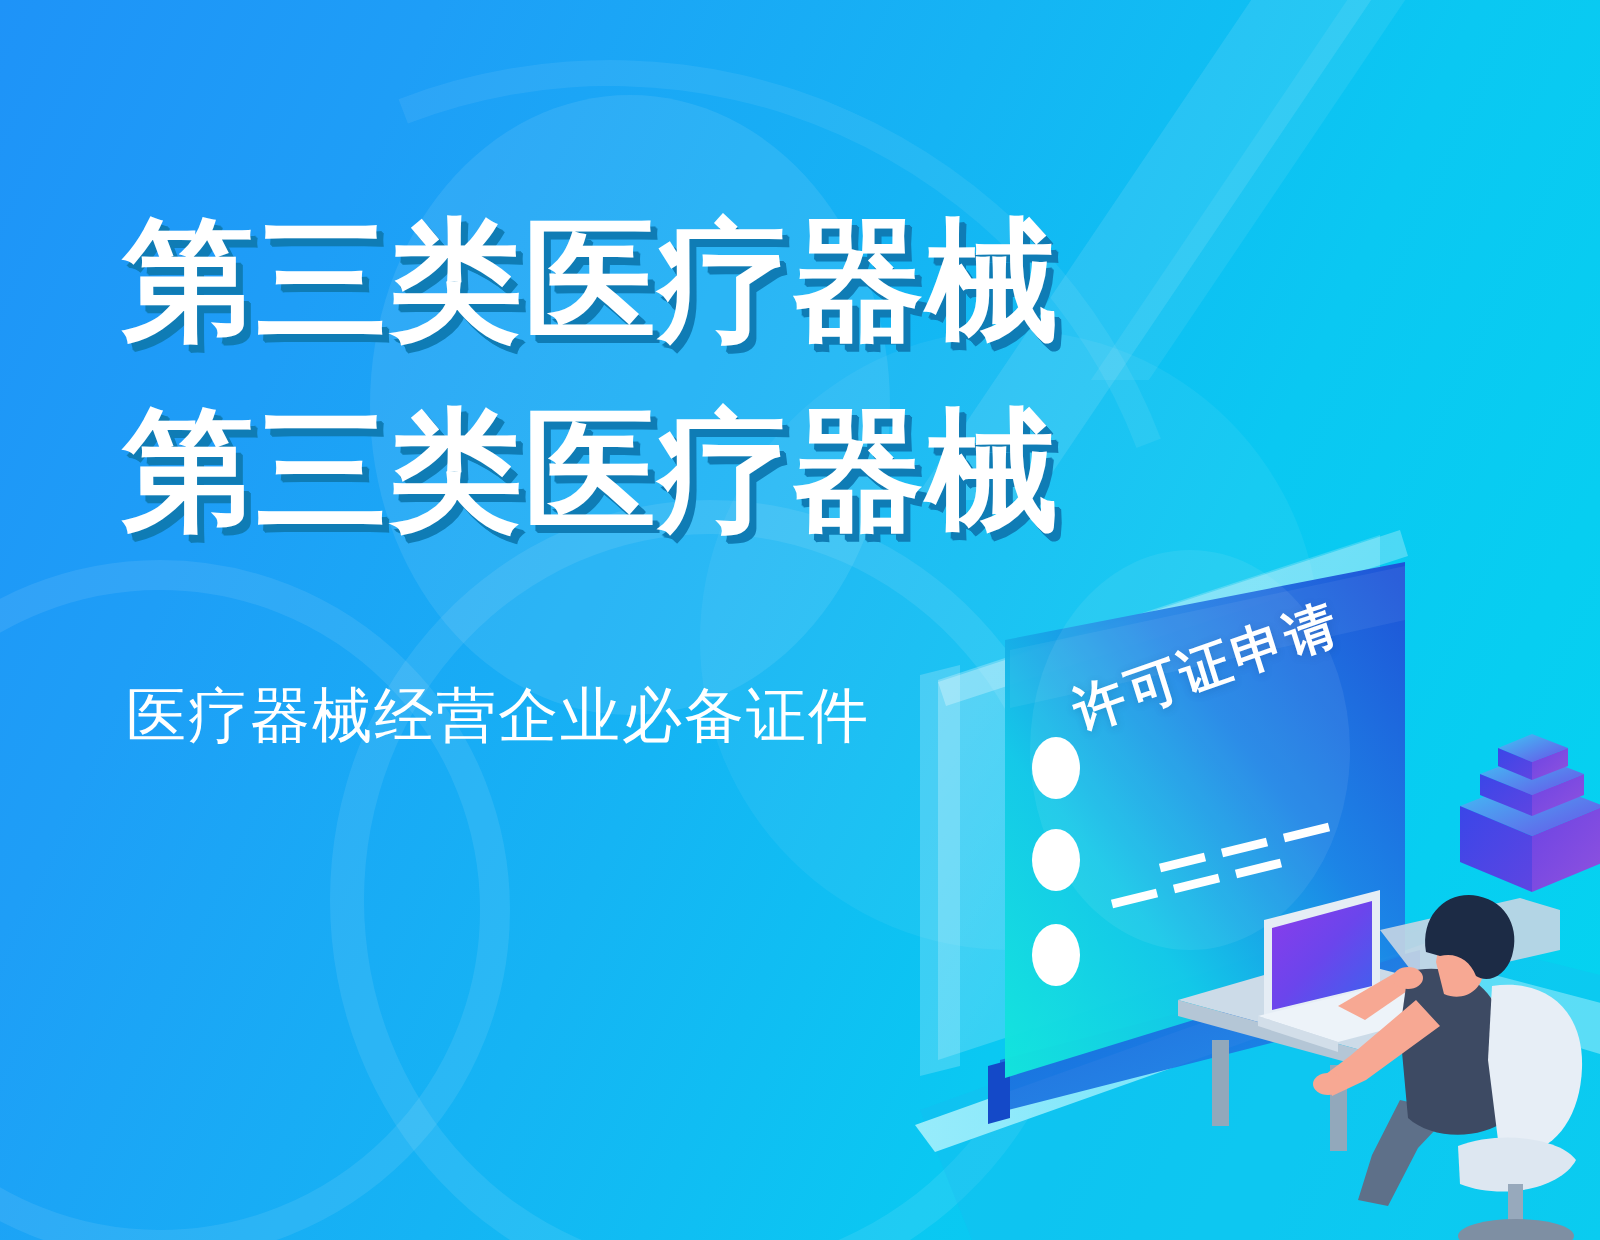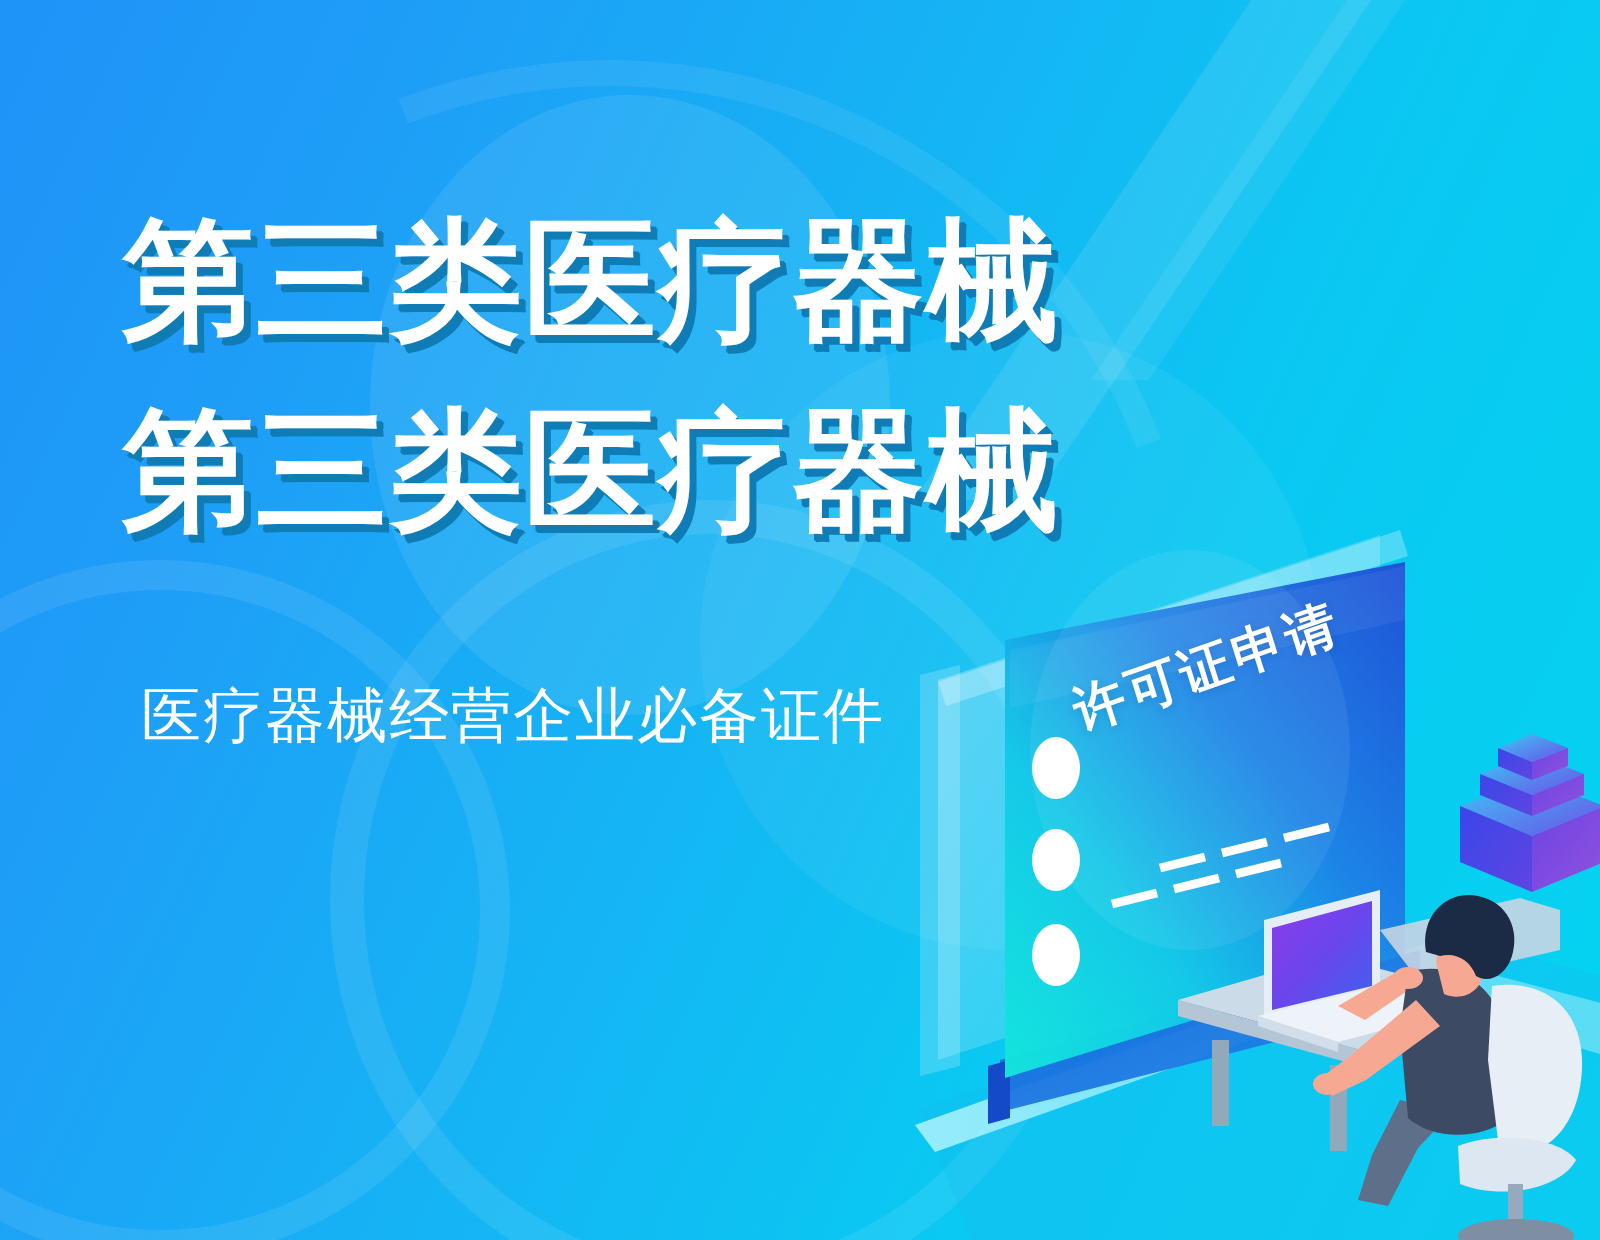--- a/index.html
+++ b/index.html
@@ -77,21 +77,20 @@
   }
   .subtitle{
     position:absolute;
     left:126px; top:676px;
     z-index:6;
     font-size:60px;
     font-weight:400;
     color:#ffffff;
     letter-spacing:2px;
     white-space:nowrap;
-    margin-left:15px;
   }
 
   
   .illo{
     position:absolute;
     left:860px; top:500px;
     width:760px; height:760px;
     z-index:5;
   }
   .illo svg{ display:block; width:760px; height:760px; overflow:visible; }

